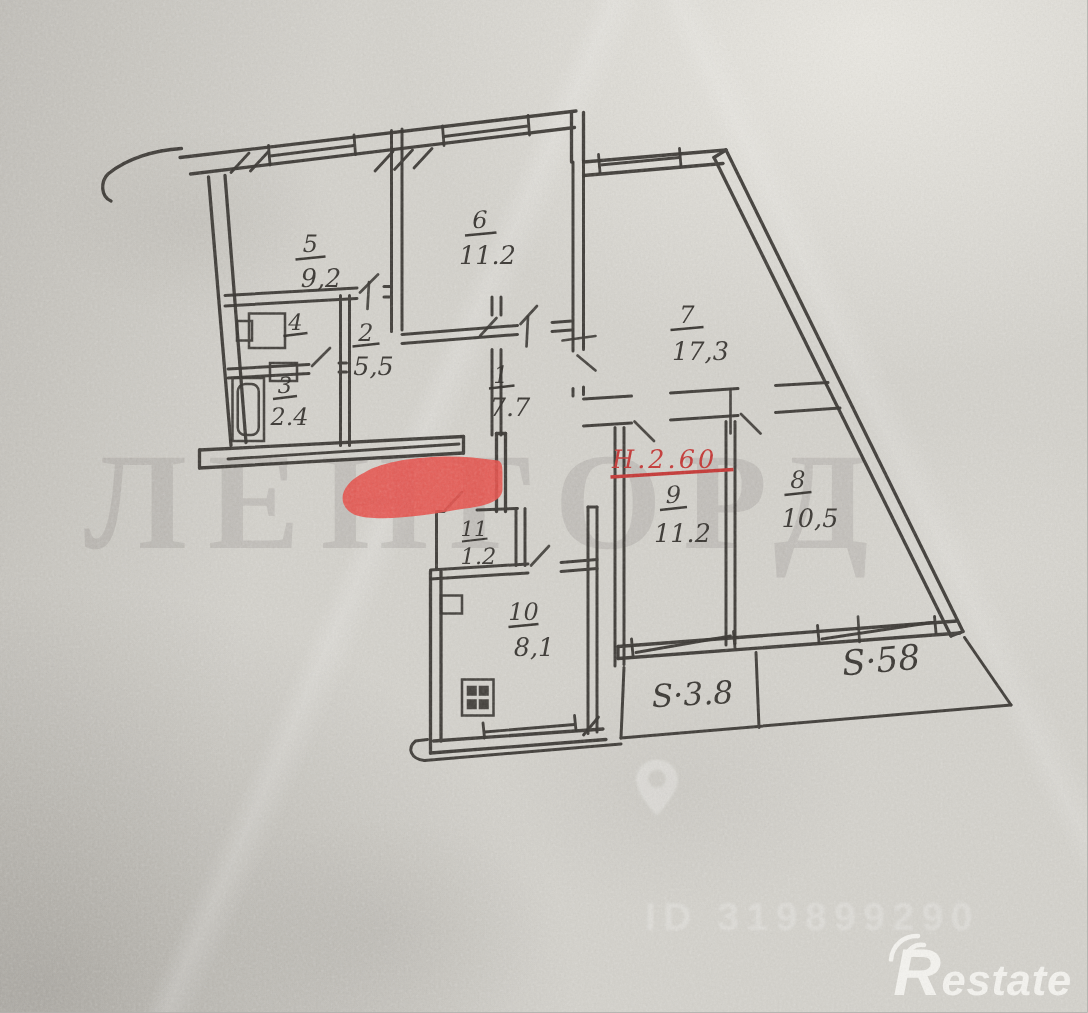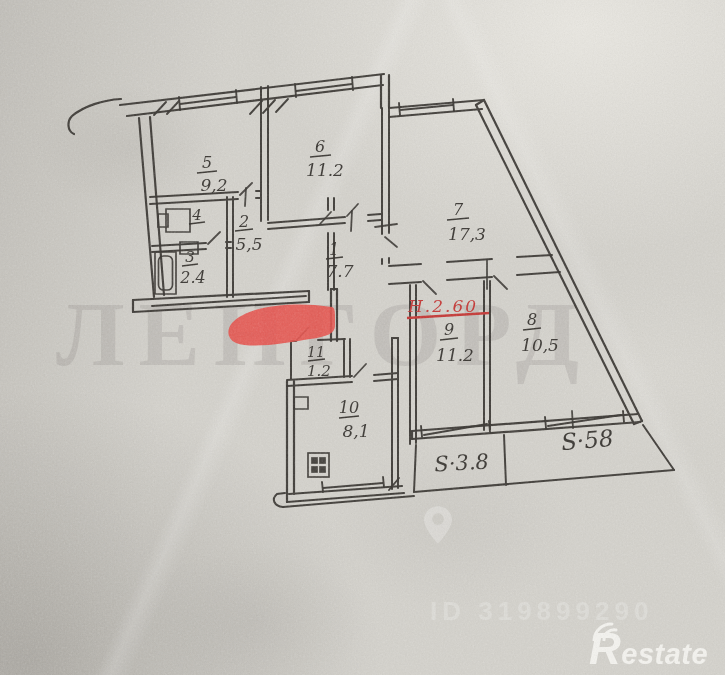--- a/index.html
+++ b/index.html
@@ -38,21 +38,21 @@
   }
   .cian-pin{position:absolute;left:424px;top:506px;filter:blur(0.6px);pointer-events:none;}
   .wm-id{
     position:absolute;left:430px;top:596px;
     font-family:"Liberation Sans", sans-serif;font-weight:700;
     font-size:26px;letter-spacing:5px;color:rgba(255,255,255,0.22);
     filter:blur(0.7px);pointer-events:none;
   }
   .restate{position:absolute;right:4px;bottom:2px;width:132px;height:46px;pointer-events:none;}
   .restate-text{
-    display:block;margin:0;text-align:left;
+    display:block;margin:0;text-align:center;
     font-family:"Liberation Sans", sans-serif;font-style:italic;font-weight:600;
     font-size:29px;line-height:44px;color:#f3f2ee;letter-spacing:0.5px;
   }
   .restate-text::first-letter{font-size:44px;font-weight:700;}
   .restate-arcs{position:absolute;left:2px;top:-6px;}
 
   .grain{mix-blend-mode:soft-light;opacity:.55;}
   .grain2{mix-blend-mode:multiply;opacity:.10;}
 </style>
 </head>

